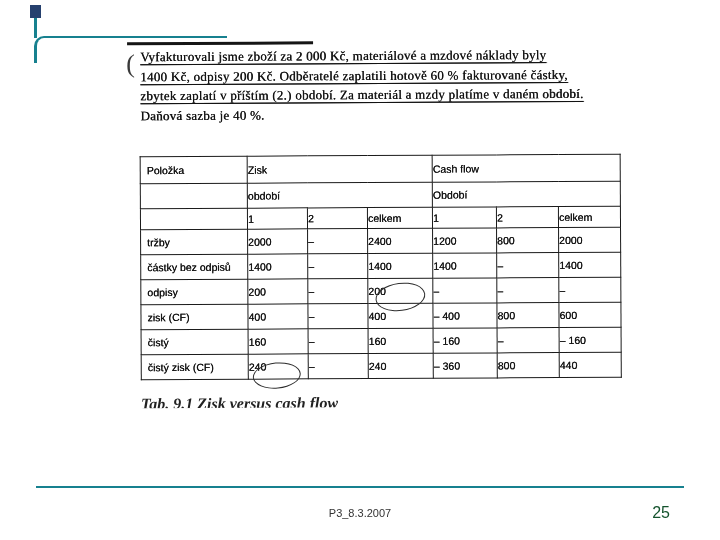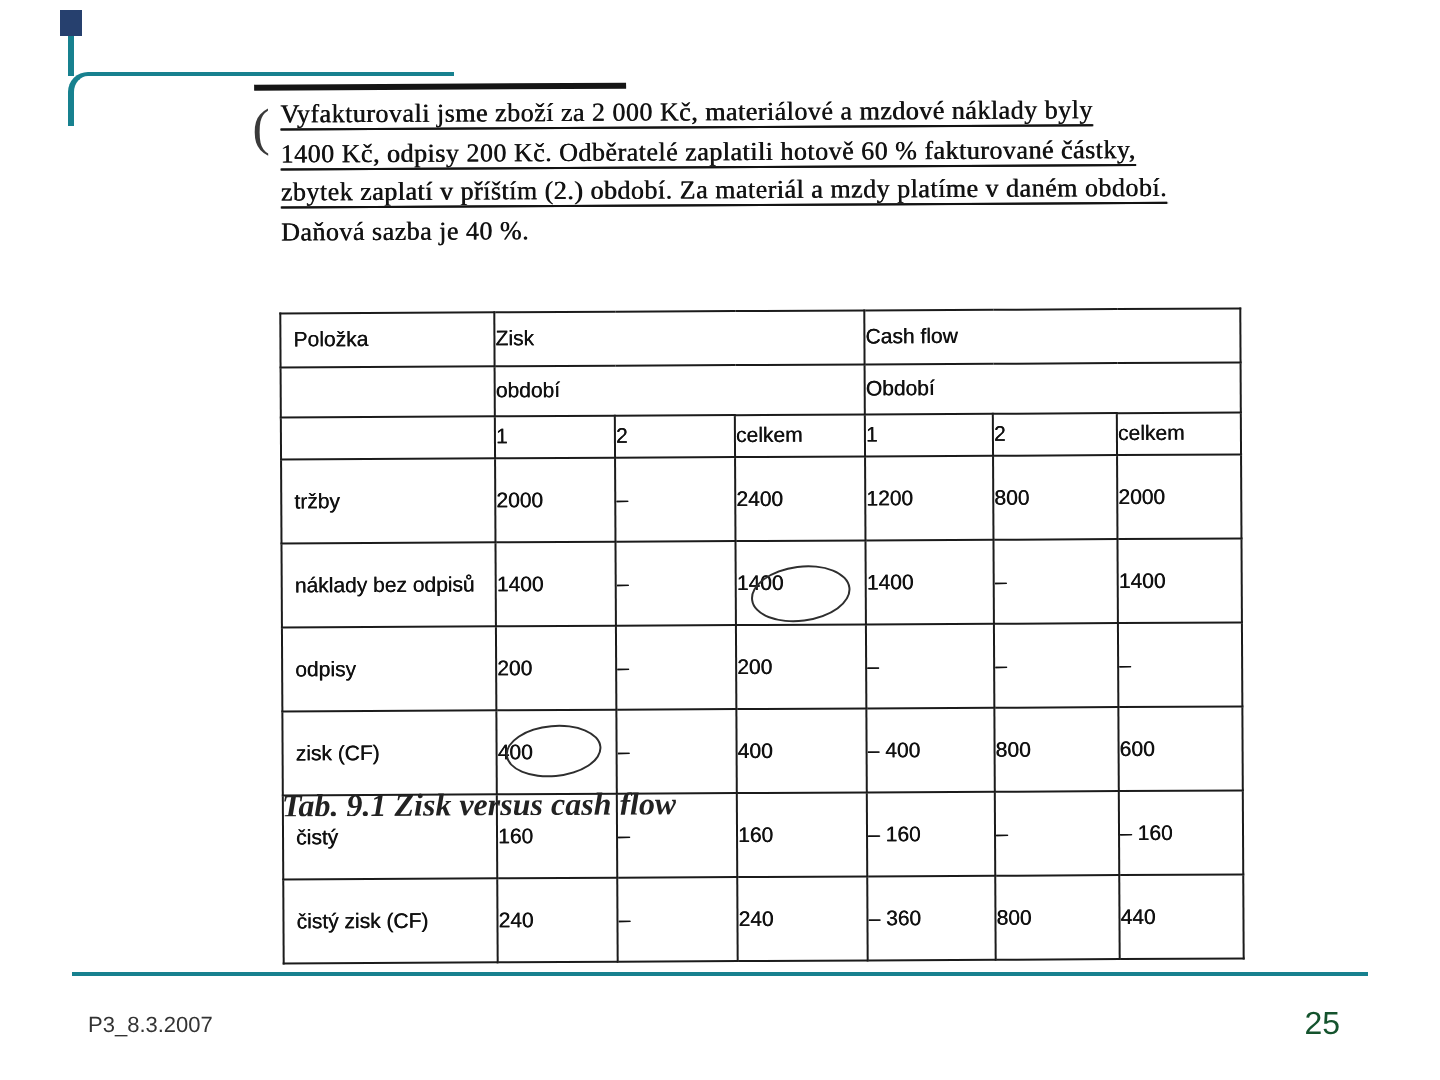--- a/index.html
+++ b/index.html
@@ -28,35 +28,35 @@
   .pline { height:19.5px; line-height:19.5px; }
   .u { text-decoration:underline; text-underline-offset:3px; text-decoration-thickness:1px; }
 
   table.t { position:absolute; left:12px; top:115px; width:480px; border-collapse:collapse;
             table-layout:fixed; font-size:10.5px; color:#111; text-shadow:0.2px 0 0 #111; }
   .t td { border:1.5px solid #1b1b1b; vertical-align:middle; padding:0; overflow:hidden; }
   .t td.lab { text-align:left; padding-left:6px; }
   .t tr.ra td { height:27px; }
   .t tr.rb td { height:25px; }
   .t tr.rc td { height:21px; }
-  .t tr.body td { height:42px; }
+  .t tr.body td { height:25px; }
 
   .circle { position:absolute; border:1.6px solid #2e2e2e; border-radius:50%; background:transparent; }
   .c1 { left:247px; top:243px; width:50px; height:28px; transform:rotate(-7deg); }
   .c2 { left:124px; top:322px; width:48px; height:26px; transform:rotate(-5deg); }
 
   .caption { position:absolute; left:12px; top:354px; height:13px; overflow:hidden;
              font-family:"Liberation Serif", serif; font-style:italic; font-weight:bold;
              font-size:16px; color:#222; white-space:nowrap; }
   .caption span { border-bottom:1px solid #333; padding-bottom:3px; }
 
   
   .footer-line { position:absolute; left:36px; right:36px; top:486px; height:2px; background:#17818f; }
-  .footer-text { position:absolute; left:0; right:0; top:507px; text-align:left;
-                 font-size:11px; color:#333;padding-left:44px; }
+  .footer-text { position:absolute; left:0; right:0; top:507px; text-align:center;
+                 font-size:11px; color:#333; }
   .page-number { position:absolute; right:50px; top:504px; font-size:16px; color:#14532d; }
 </style>
 </head>
 <body>
 
 <div class="slide">
 
   <div class="deco-square"></div>
   <div class="deco-stub"></div>
   <div class="deco-corner"></div>
@@ -107,21 +107,21 @@
         <tr class="body">
           <td class="lab">tržby</td>
           <td>2000</td>
           <td>–</td>
           <td>2400</td>
           <td>1200</td>
           <td>800</td>
           <td>2000</td>
         </tr>
         <tr class="body">
-          <td class="lab">náklady bez odpisů</td>
+          <td class="lab">částky bez odpisů</td>
           <td>1400</td>
           <td>–</td>
           <td>1400</td>
           <td>1400</td>
           <td>–</td>
           <td>1400</td>
         </tr>
         <tr class="body">
           <td class="lab">odpisy</td>
           <td>200</td>

